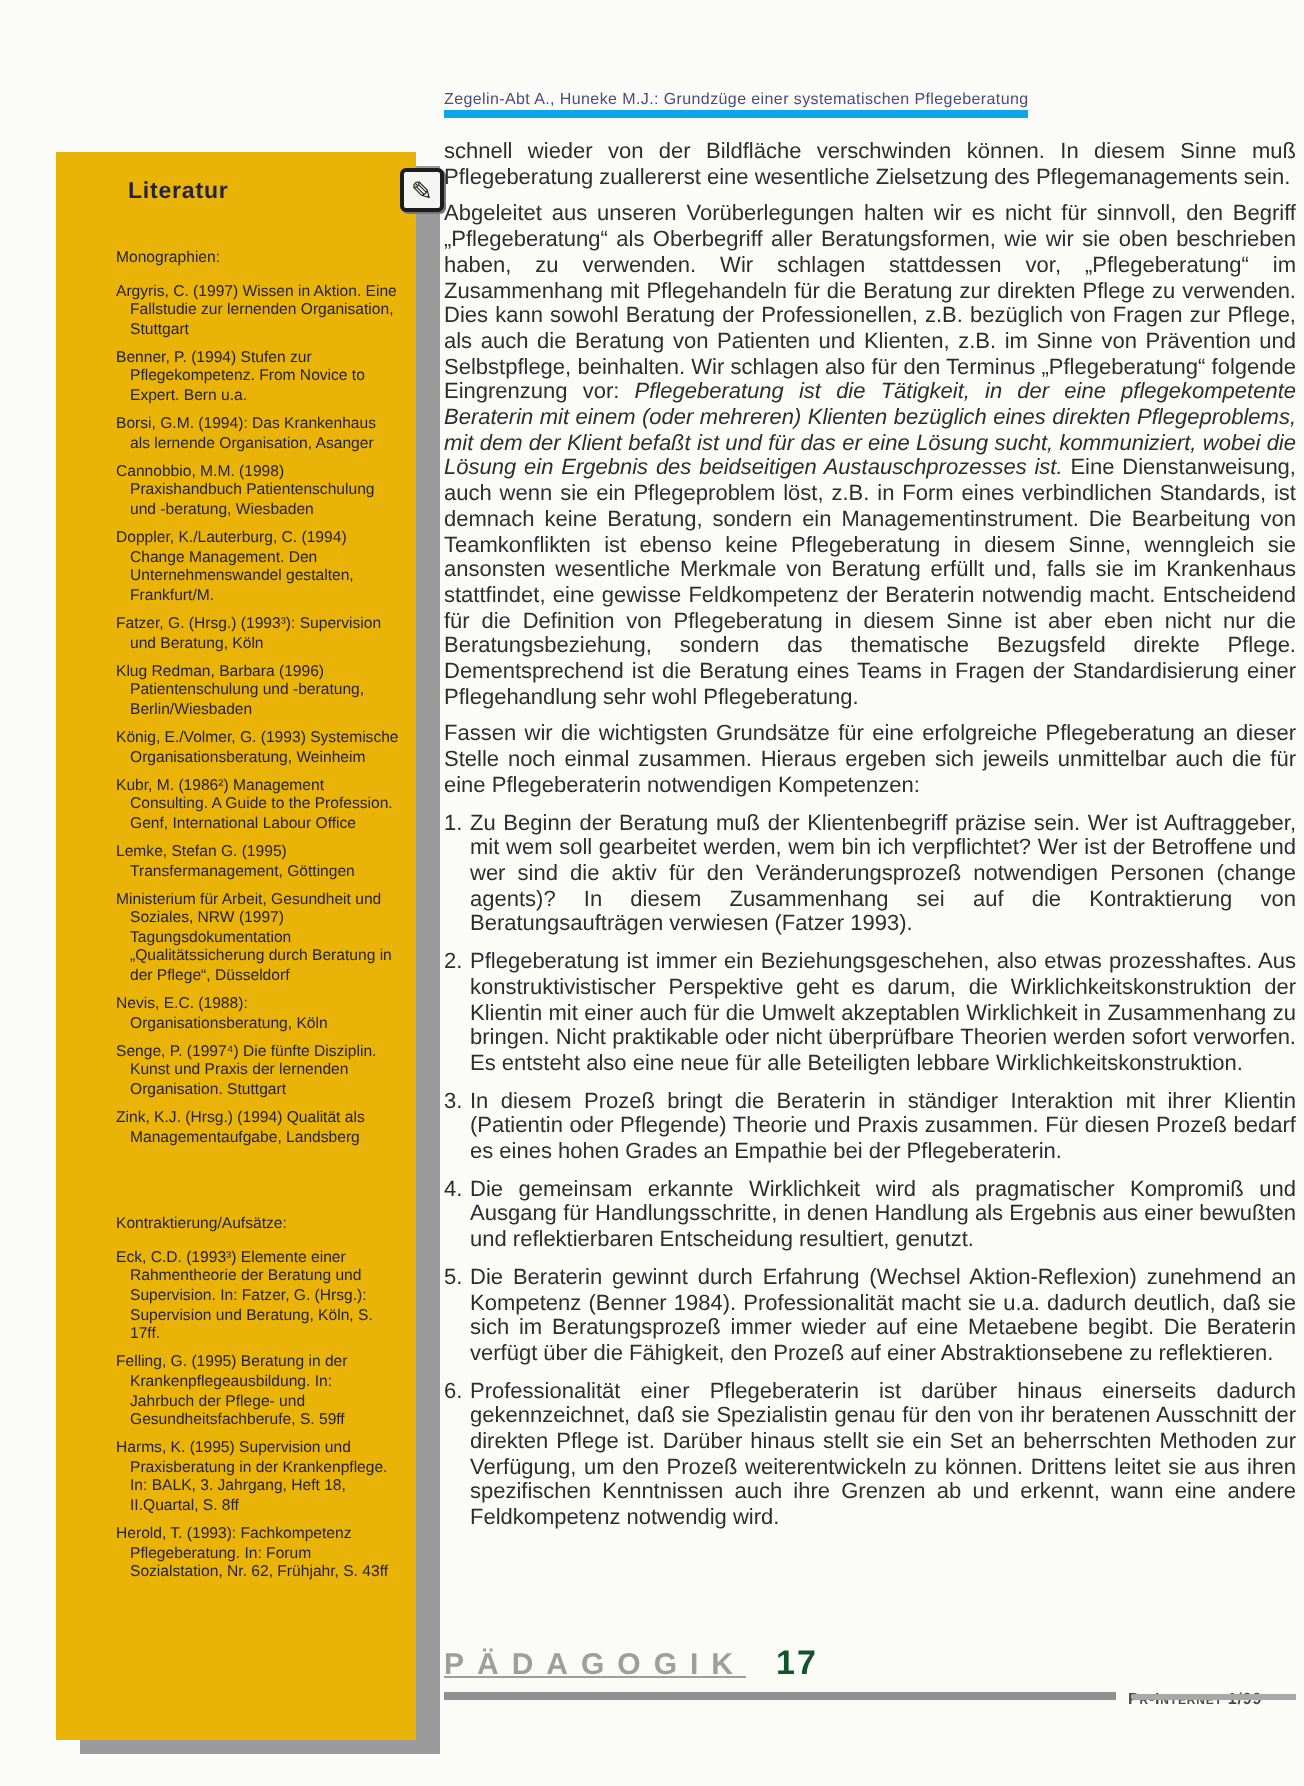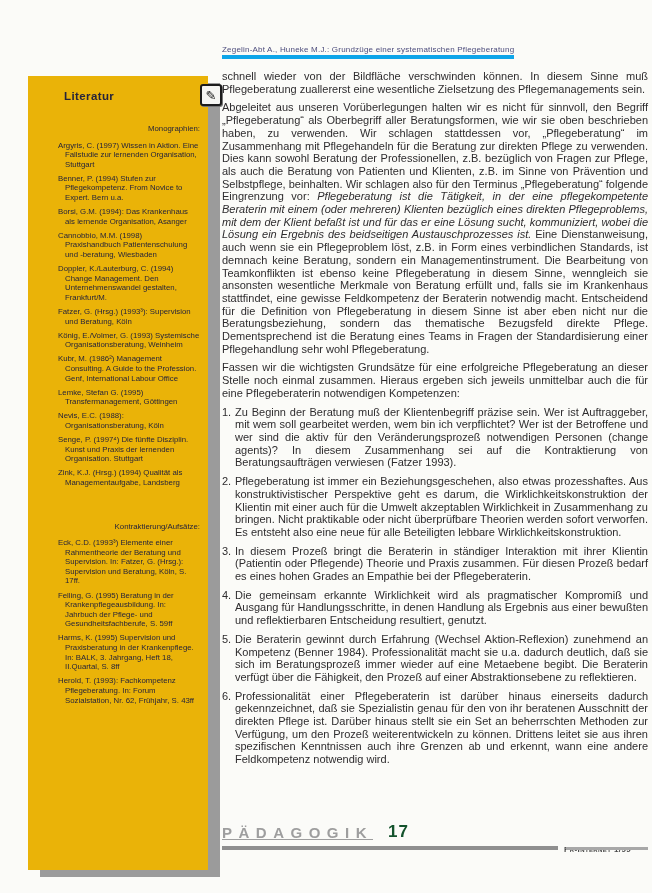--- a/index.html
+++ b/index.html
@@ -17,21 +17,21 @@
     white-space:nowrap;
   }
   
   .sidebar{
     position:absolute;left:28px;top:76px;width:180px;height:794px;
     background:#eab308;box-shadow:12px 7px 0 0 #9b9b9b;
     box-sizing:border-box;padding:10px 8px 10px 30px;
     color:#26243a;
   }
   .sb-title{font-size:11.5px;font-weight:bold;letter-spacing:.4px;margin:4px 0 22px 6px;}
-  .sb-heading{font-size:7.8px;line-height:9.6px;margin:0 0 7px 0;text-align:right;}
+  .sb-heading{font-size:7.8px;line-height:9.6px;margin:0 0 7px 0;}
   .sb-entry{font-size:7.8px;line-height:9.6px;margin:0 0 4.5px 0;padding-left:7px;text-indent:-7px;}
   .sb-section + .sb-section{margin-top:34px;}
   
   .note-icon{
     position:absolute;left:200px;top:84px;width:18px;height:18px;
     background:#f5f5f2;border:2px solid #1c1c1c;border-radius:3px;
     box-shadow:1px 1px 0 #777;
     display:flex;align-items:center;justify-content:center;
     font-size:13px;font-weight:bold;color:#111;line-height:1;
   }
@@ -75,23 +75,25 @@
     <div class="sb-title">Literatur</div>
     <div id="sb-sections">
         <div class="sb-section">
           <div class="sb-heading">Monographien:</div>
           <div class="sb-entry">Argyris, C. (1997) Wissen in Aktion. Eine Fallstudie zur lernenden Organisation, Stuttgart</div>
           <div class="sb-entry">Benner, P. (1994) Stufen zur Pflegekompetenz. From Novice to Expert. Bern u.a.</div>
           <div class="sb-entry">Borsi, G.M. (1994): Das Krankenhaus als lernende Organisation, Asanger</div>
           <div class="sb-entry">Cannobbio, M.M. (1998) Praxishandbuch Patientenschulung und -beratung, Wiesbaden</div>
           <div class="sb-entry">Doppler, K./Lauterburg, C. (1994) Change Management. Den Unternehmenswandel gestalten, Frankfurt/M.</div>
           <div class="sb-entry">Fatzer, G. (Hrsg.) (1993³): Supervision und Beratung, Köln</div>
+          <div class="sb-entry">Klug Redman, Barbara (1996) Patientenschulung und -beratung, Berlin/Wiesbaden</div>
           <div class="sb-entry">König, E./Volmer, G. (1993) Systemische Organisationsberatung, Weinheim</div>
           <div class="sb-entry">Kubr, M. (1986²) Management Consulting. A Guide to the Profession. Genf, International Labour Office</div>
           <div class="sb-entry">Lemke, Stefan G. (1995) Transfermanagement, Göttingen</div>
+          <div class="sb-entry">Ministerium für Arbeit, Gesundheit und Soziales, NRW (1997) Tagungsdokumentation „Qualitätssicherung durch Beratung in der Pflege“, Düsseldorf</div>
           <div class="sb-entry">Nevis, E.C. (1988): Organisationsberatung, Köln</div>
           <div class="sb-entry">Senge, P. (1997⁴) Die fünfte Disziplin. Kunst und Praxis der lernenden Organisation. Stuttgart</div>
           <div class="sb-entry">Zink, K.J. (Hrsg.) (1994) Qualität als Managementaufgabe, Landsberg</div>
         </div>
         <div class="sb-section">
           <div class="sb-heading">Kontraktierung/Aufsätze:</div>
           <div class="sb-entry">Eck, C.D. (1993³) Elemente einer Rahmentheorie der Beratung und Supervision. In: Fatzer, G. (Hrsg.): Supervision und Beratung, Köln, S. 17ff.</div>
           <div class="sb-entry">Felling, G. (1995) Beratung in der Krankenpflegeausbildung. In: Jahrbuch der Pflege- und Gesundheitsfachberufe, S. 59ff</div>
           <div class="sb-entry">Harms, K. (1995) Supervision und Praxisberatung in der Krankenpflege. In: BALK, 3. Jahrgang, Heft 18, II.Quartal, S. 8ff</div>
           <div class="sb-entry">Herold, T. (1993): Fachkompetenz Pflegeberatung. In: Forum Sozialstation, Nr. 62, Frühjahr, S. 43ff</div>

